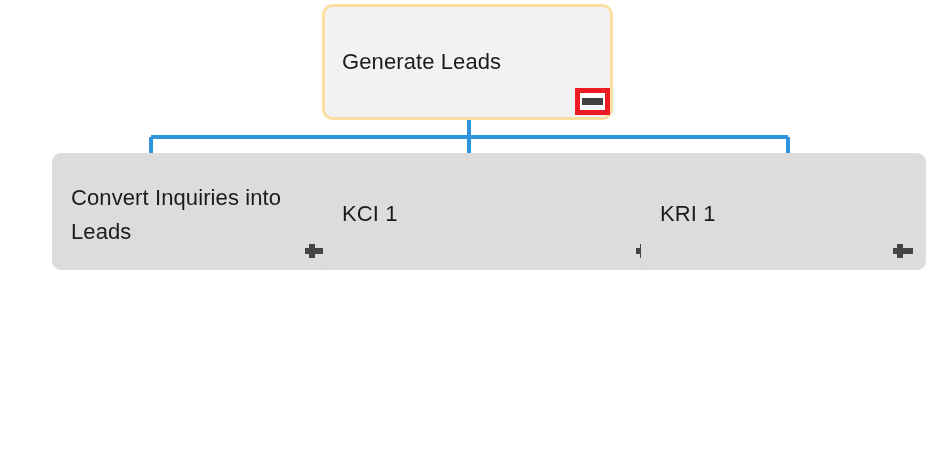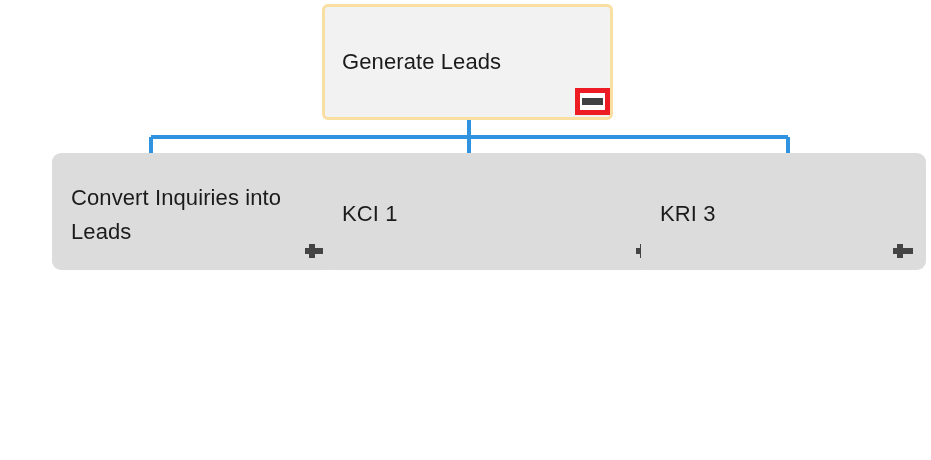--- a/index.html
+++ b/index.html
@@ -41,21 +41,21 @@
     border-radius: 9px;
   }
 
   .node-root {
     left: 322px;
     top: 4px;
     width: 291px;
     height: 116px;
     background: #f2f2f2;
     border: 3px solid #fadfa3;
-    border-radius: 6px;
+    border-radius: 11px;
   }
 
   .node-child {
     background: #dcdcdc;
     border: 0;
     height: 117px;
     top: 153px;
   }
 
   .node-child-1 { left: 8px;   width: 286px; margin-left: 44px; }
@@ -188,20 +188,20 @@
 
   <div class="node node-child node-child-2">
     <div class="node-label">KCI 1</div>
     <button class="expand-btn" title="Expand">
       <span class="h"></span>
       <span class="v"></span>
     </button>
   </div>
 
   <div class="node node-child node-child-3">
-    <div class="node-label">KRI 3</div>
+    <div class="node-label">KRI 1</div>
     <button class="expand-btn" title="Expand">
       <span class="h"></span>
       <span class="v"></span>
     </button>
   </div>
 
 </div>
 
 </body></html>

